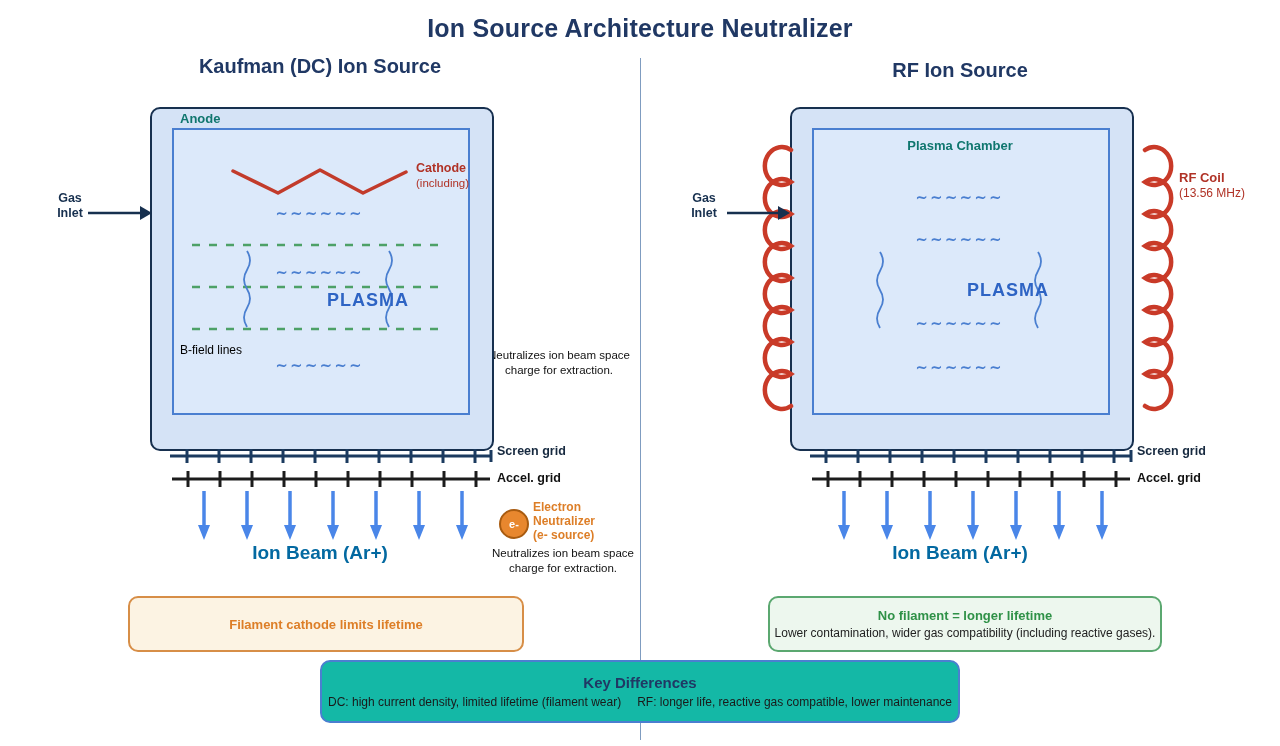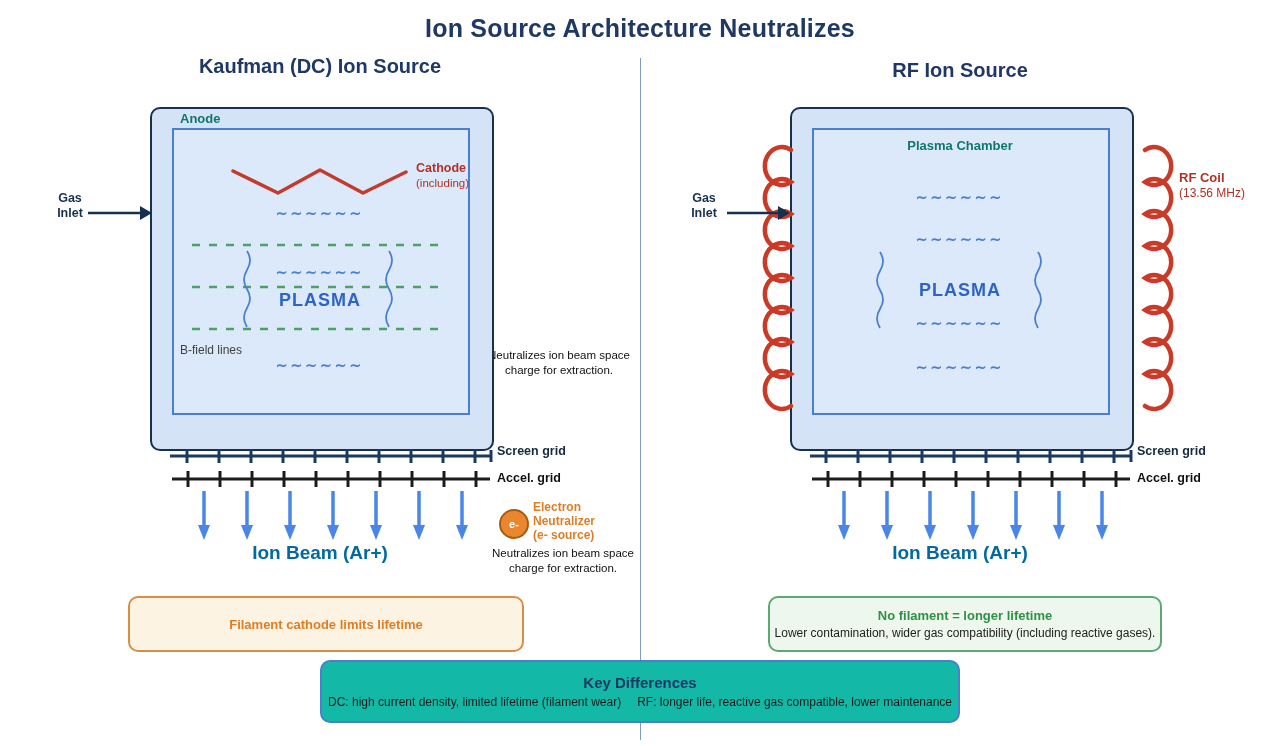--- a/index.html
+++ b/index.html
@@ -5,29 +5,29 @@
   html,body{margin:0;padding:0;background:#ffffff;}
   #canvas{
     position:relative;width:1280px;height:746px;overflow:hidden;
     background:#ffffff;font-family:"Liberation Sans",sans-serif;
     -webkit-font-smoothing:antialiased;
   }
   .abs{position:absolute;}
   .ctr{text-align:center;}
   .blue{color:#0f766e;}
   .red{color:#B03226;}
-  .green-t{color:#404040;}
+  .green-t{color:#000000;}
   .orange-t{color:#DD7E27;}
   .page-title{font-size:25px;font-weight:bold;color:#203864;letter-spacing:.2px;}
   .section-title{font-size:20px;font-weight:bold;color:#203864;}
   .chamber-outer{background:#D5E3F6;border:2.5px solid #17304F;border-radius:10px;z-index:2;}
   .chamber-inner{position:absolute;background:#DCE9FA;border:2px solid #4A7FD0;}
   .lbl-bold-13{font-size:13px;font-weight:bold;}
   .wave-row{font-size:14px;color:#4A7FD0;letter-spacing:3px;font-weight:bold;z-index:4;}
-  .plasma{font-size:18px;font-weight:bold;color:#2E64C4;letter-spacing:1px;z-index:4;}
+  .plasma{font-size:18px;font-weight:bold;color:#2E64C4;letter-spacing:1px;z-index:4;padding-left:48px;}
   .gas-label{font-size:12.5px;font-weight:bold;color:#17304F;line-height:15px;z-index:4;}
   .grid-label-dark{font-size:12.5px;font-weight:bold;color:#16293F;z-index:4;}
   .grid-label-black{font-size:12.5px;font-weight:bold;color:#111111;z-index:4;}
   .ionbeam{font-size:19px;font-weight:bold;color:#0369a1;z-index:4;}
   .note-small{font-size:11.5px;color:#111111;line-height:15px;z-index:4;}
   .stray{z-index:1;}
   .neut-circle{width:26px;height:26px;border-radius:50%;background:#E8872E;border:2px solid #A85B10;
     display:flex;align-items:center;justify-content:center;color:#ffffff;font-size:11px;font-weight:bold;z-index:4;}
   .neut-name{font-size:12px;font-weight:bold;color:#DD7E27;line-height:14px;z-index:4;}
   .note-box{border-radius:10px;z-index:2;display:flex;flex-direction:column;align-items:center;justify-content:center;gap:3px;margin-top:14px;}
@@ -41,21 +41,21 @@
   .key-body{font-size:12px;color:#1A1A1A;}
   .key-body .gap{display:inline-block;margin-left:16px;}
   .divider{width:1px;background:#7F9CC0;z-index:0;}
   svg.overlay{position:absolute;left:0;top:0;z-index:3;pointer-events:none;}
 </style>
 </head>
 <body>
 
 <div id="canvas">
 
-  <div class="abs ctr page-title" style="left:0;top:14px;width:1280px;">Ion Source Architecture Neutralizes</div>
+  <div class="abs ctr page-title" style="left:0;top:14px;width:1280px;">Ion Source Architecture Neutralizer</div>
 
   <div class="abs ctr section-title" style="left:150px;top:55px;width:340px;">Kaufman (DC) Ion Source</div>
   <div class="abs ctr section-title" style="left:790px;top:59px;width:340px;">RF Ion Source</div>
 
   <div class="abs divider" style="left:640px;top:58px;height:682px;"></div>
 
   <div class="abs ctr note-small stray" style="left:479px;top:348px;width:160px;">
     <div>Neutralizes ion beam space</div>
     <div>charge for extraction.</div>
   </div>

